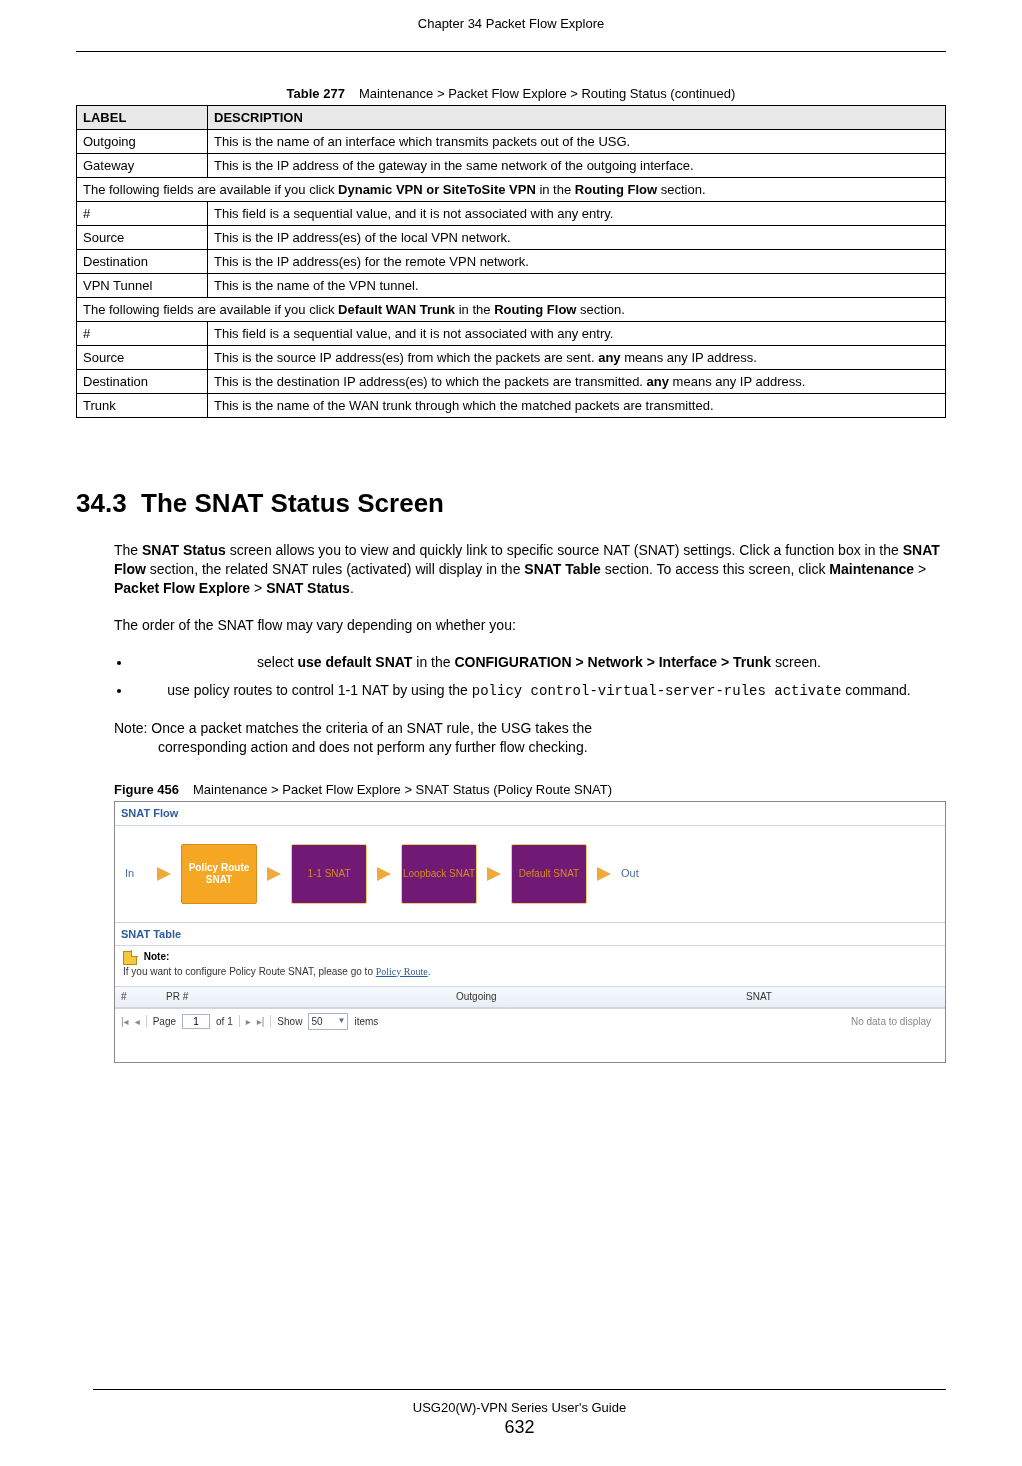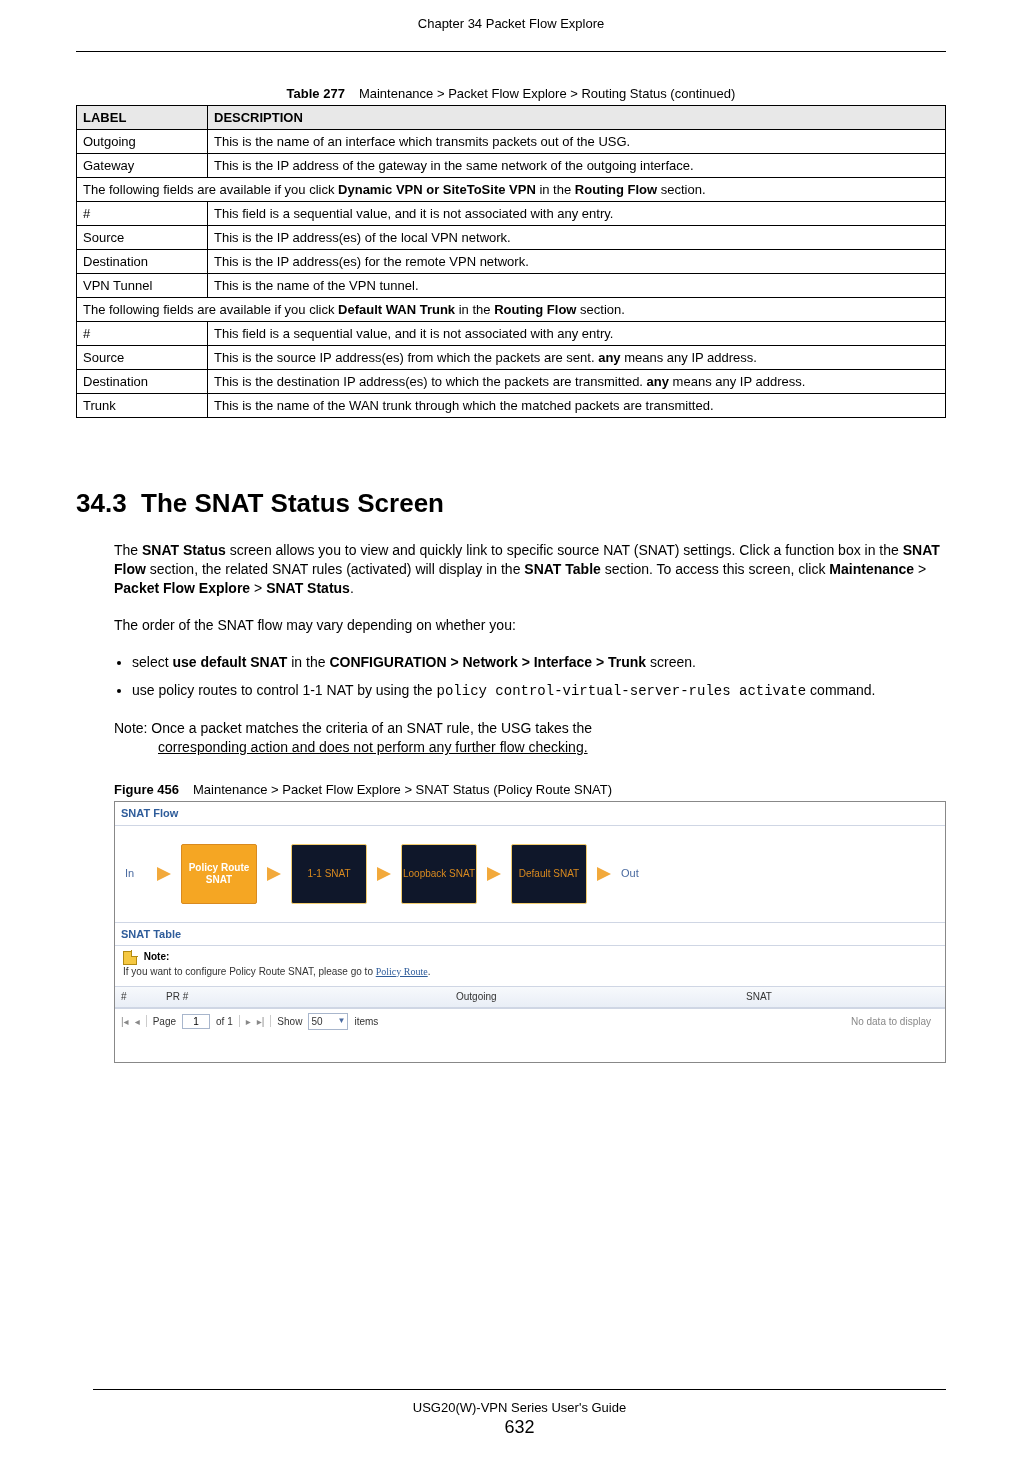--- a/index.html
+++ b/index.html
@@ -50,25 +50,25 @@
   .bold { font-weight: bold; }
   h2.section {
     font-family: Arial, Helvetica, sans-serif;
     font-weight: bold;
     font-size: 26px;
     margin: 70px 0 22px 0;
   }
   .body-text { margin-left: 38px; font-size: 14px; line-height: 1.35; }
   .p-para { margin: 0 0 18px 0; }
   ul.bullets { margin: 0 0 18px 0; padding-left: 18px; }
-  ul.bullets li { margin-bottom: 10px; }
+  ul.bullets li { margin-bottom: 10px; text-align: center; }
   .code { font-family: "Courier New", monospace; }
   .note-block { margin: 0 0 16px 0; }
   .note-label { }
-  .note-body { margin-left: 44px; text-decoration: underline; }
+  .note-body { margin-left: 44px; }
   .fig-caption { font-size: 13px; margin: 24px 0 2px 0; }
   .fig-caption .fig-num { font-weight: bold; margin-right: 14px; }
   .figure-box {
     border: 1px solid #888;
     height: 260px;
     position: relative;
     background: #fff;
     font-family: Arial, sans-serif;
   }
   .tab-title {
@@ -81,21 +81,21 @@
   .flow-area { padding: 18px 10px 18px 10px; display: flex; align-items: center; gap: 10px; border-bottom: 1px solid #cfd6e4; }
   .flow-text { color: #4a6aa0; font-size: 11px; width: 22px; }
   .arrow-right {
     width: 0; height: 0;
     border-top: 7px solid transparent;
     border-bottom: 7px solid transparent;
     border-left: 14px solid #f2a93b;
   }
   .flow-box {
     width: 74px; height: 58px;
-    background: #0f172a;
+    background: #701a75;
     border: 1px solid #f2cc6e;
     color: #d98a1f;
     font-size: 10px;
     display: flex; align-items: center; justify-content: center; text-align: center;
     line-height: 1.15;
     border-radius: 2px;
   }
   .flow-box.active {
     background: #f5a623;
     border-color: #d98a1f;

